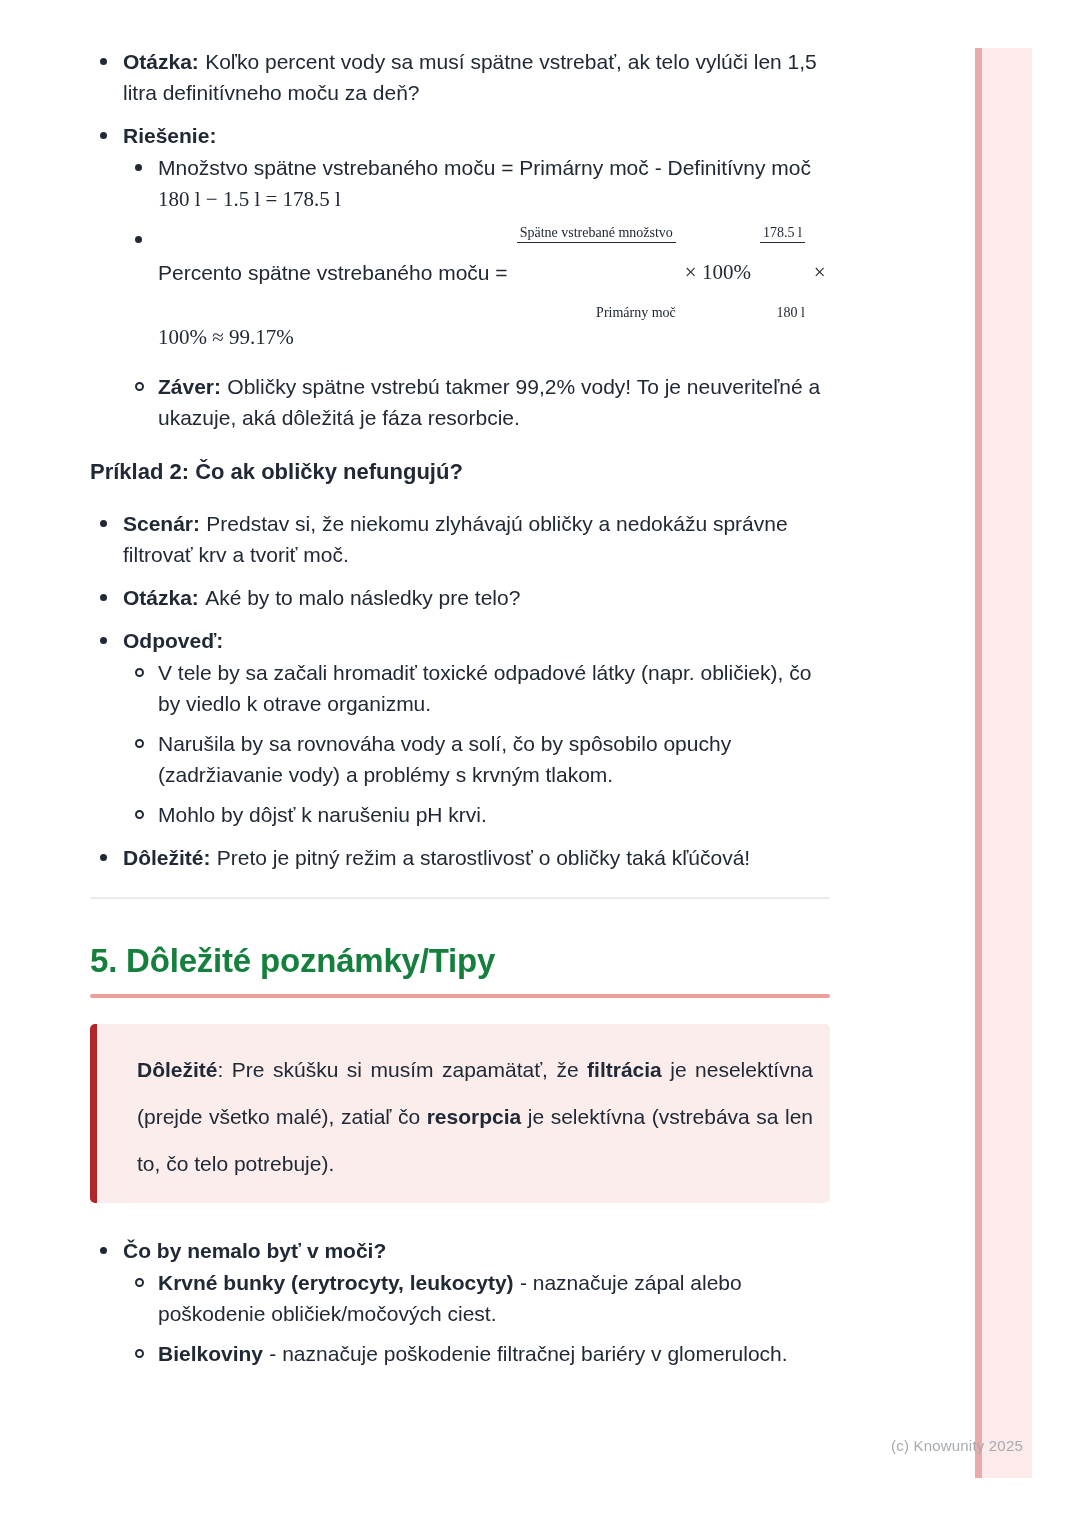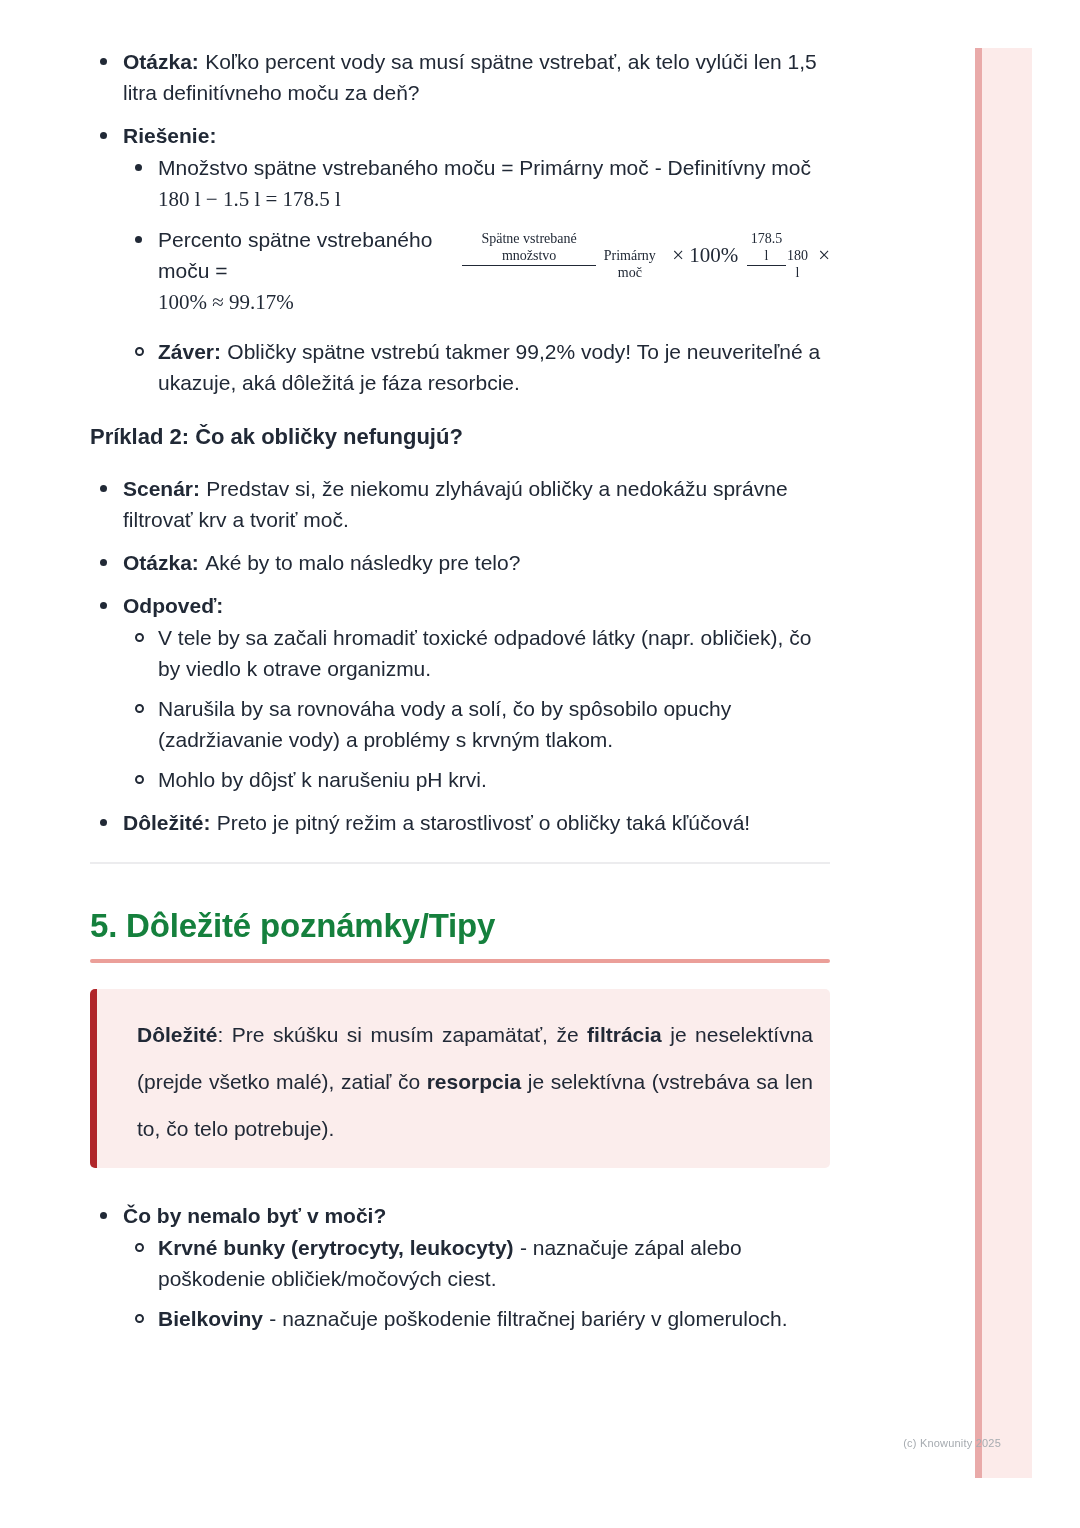--- a/index.html
+++ b/index.html
@@ -31,26 +31,26 @@
     width:9px; height:9px; top:11px;
   }
   .lbl { font-weight:700; margin-right:0.30em; }
   .conclusion { margin-top:18px; }
   .sol-percent { margin-top:4px; }
 
   .math-line { font-family:"Liberation Serif", serif; font-size:21px; margin-top:1px; }
   .formula-row { display:flex; align-items:center; column-gap:9px; min-height:44px; }
   .math-inline { font-family:"Liberation Serif", serif; font-size:21px; white-space:nowrap; }
   .frac {
-    display:inline-flex; flex-direction:row; align-items:flex-start;
+    display:inline-flex; flex-direction:column; align-items:flex-end;
     font-family:"Liberation Serif", serif; font-size:14px; line-height:17px;
     text-align:center;
   }
   .frac .num { border-bottom:1.4px solid #212936; padding:0 3px 1px; }
-  .frac .den { padding-top:17px; }
+  .frac .den { padding-top:17px;margin-top:44px; }
 
   h2.example { font-size:22px; font-weight:700; line-height:33px; margin:22px 0 20px; }
 
   .divider { height:2px; background:#ececee; margin-top:24px; }
 
   h1.section {
     margin-top:42px; font-size:33px; line-height:40px; font-weight:700;
     color:#15803d; letter-spacing:-0.2px;
   }
   .underline { height:4px; background:#eb9f99; border-radius:2px; margin-top:13px; }
@@ -58,21 +58,21 @@
   .callout {
     margin-top:26px; background:#fbedec; border-left:7px solid #b0262a;
     border-radius:5px; padding:22px 17px 16px 40px;
     text-align:justify; font-size:21px; line-height:47px;
   }
   .bold { font-weight:700; }
 
   .list3 { margin-top:32px; }
 
   .watermark {
-    position:absolute; top:1437px; right:79px; font-size:11px;
+    position:absolute; top:1437px; right:57px; font-size:15px;
     color:#a6abb0; z-index:2; letter-spacing:0.2px;
   }
 </style>
 </head>
 <body>
 
 <div class="page">
 
   <div class="stripe"></div>
 

